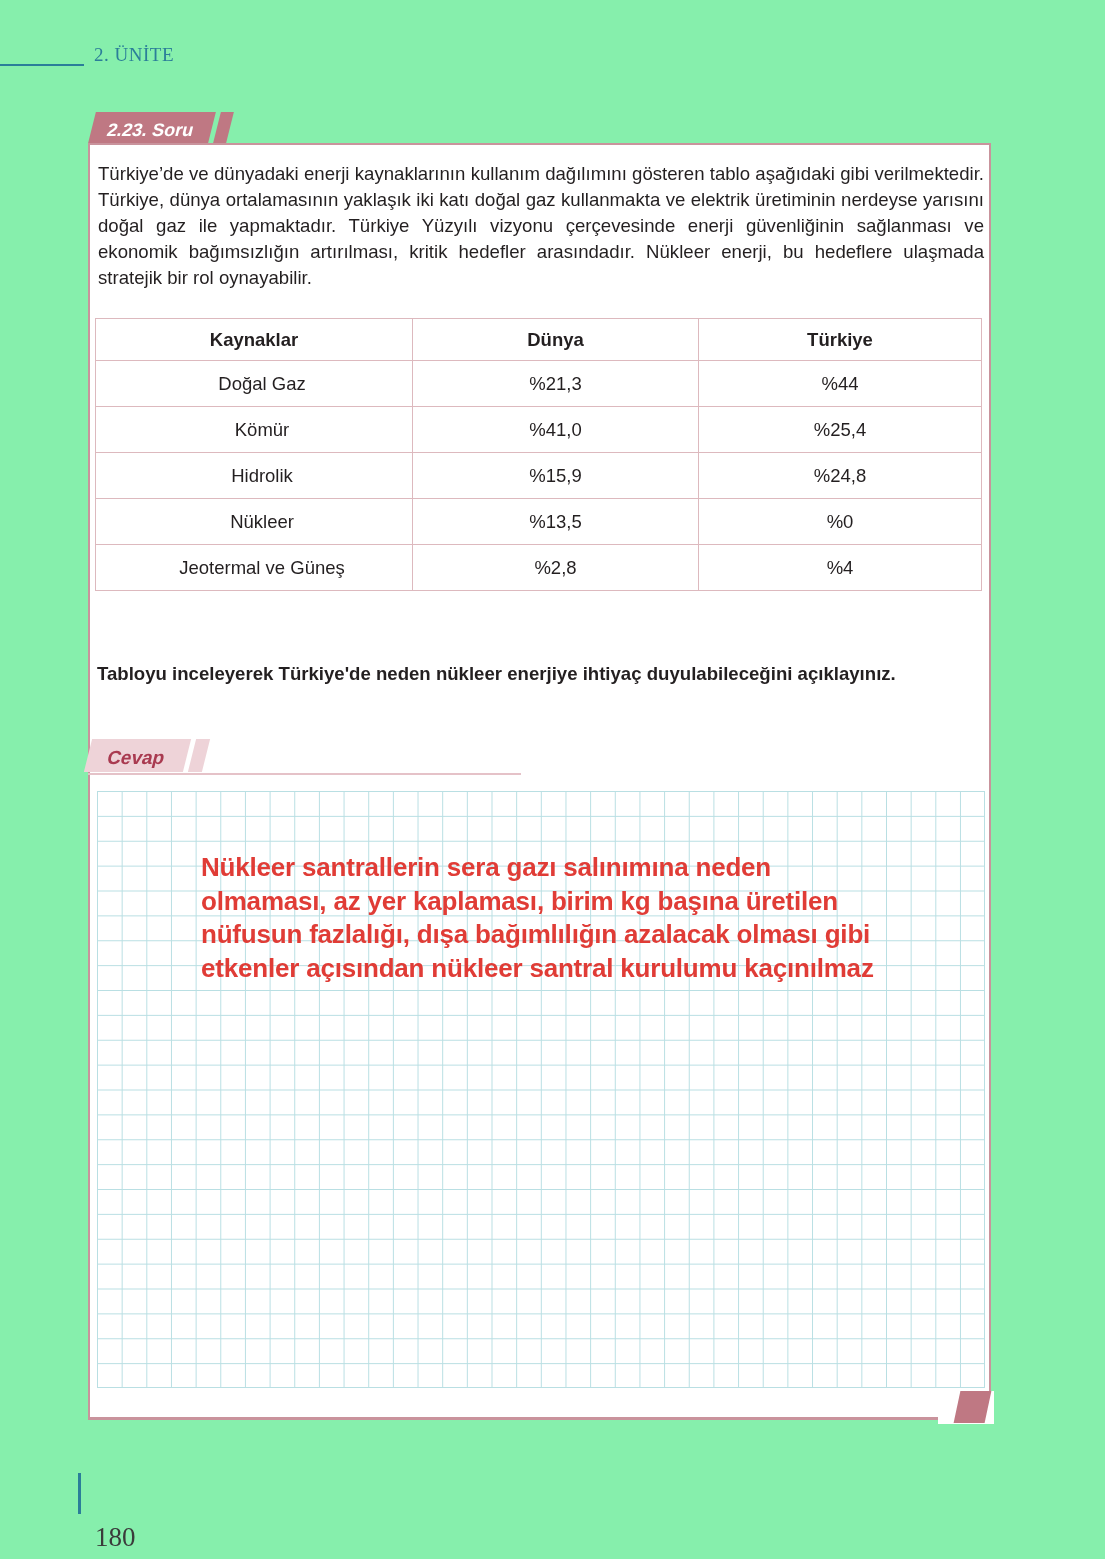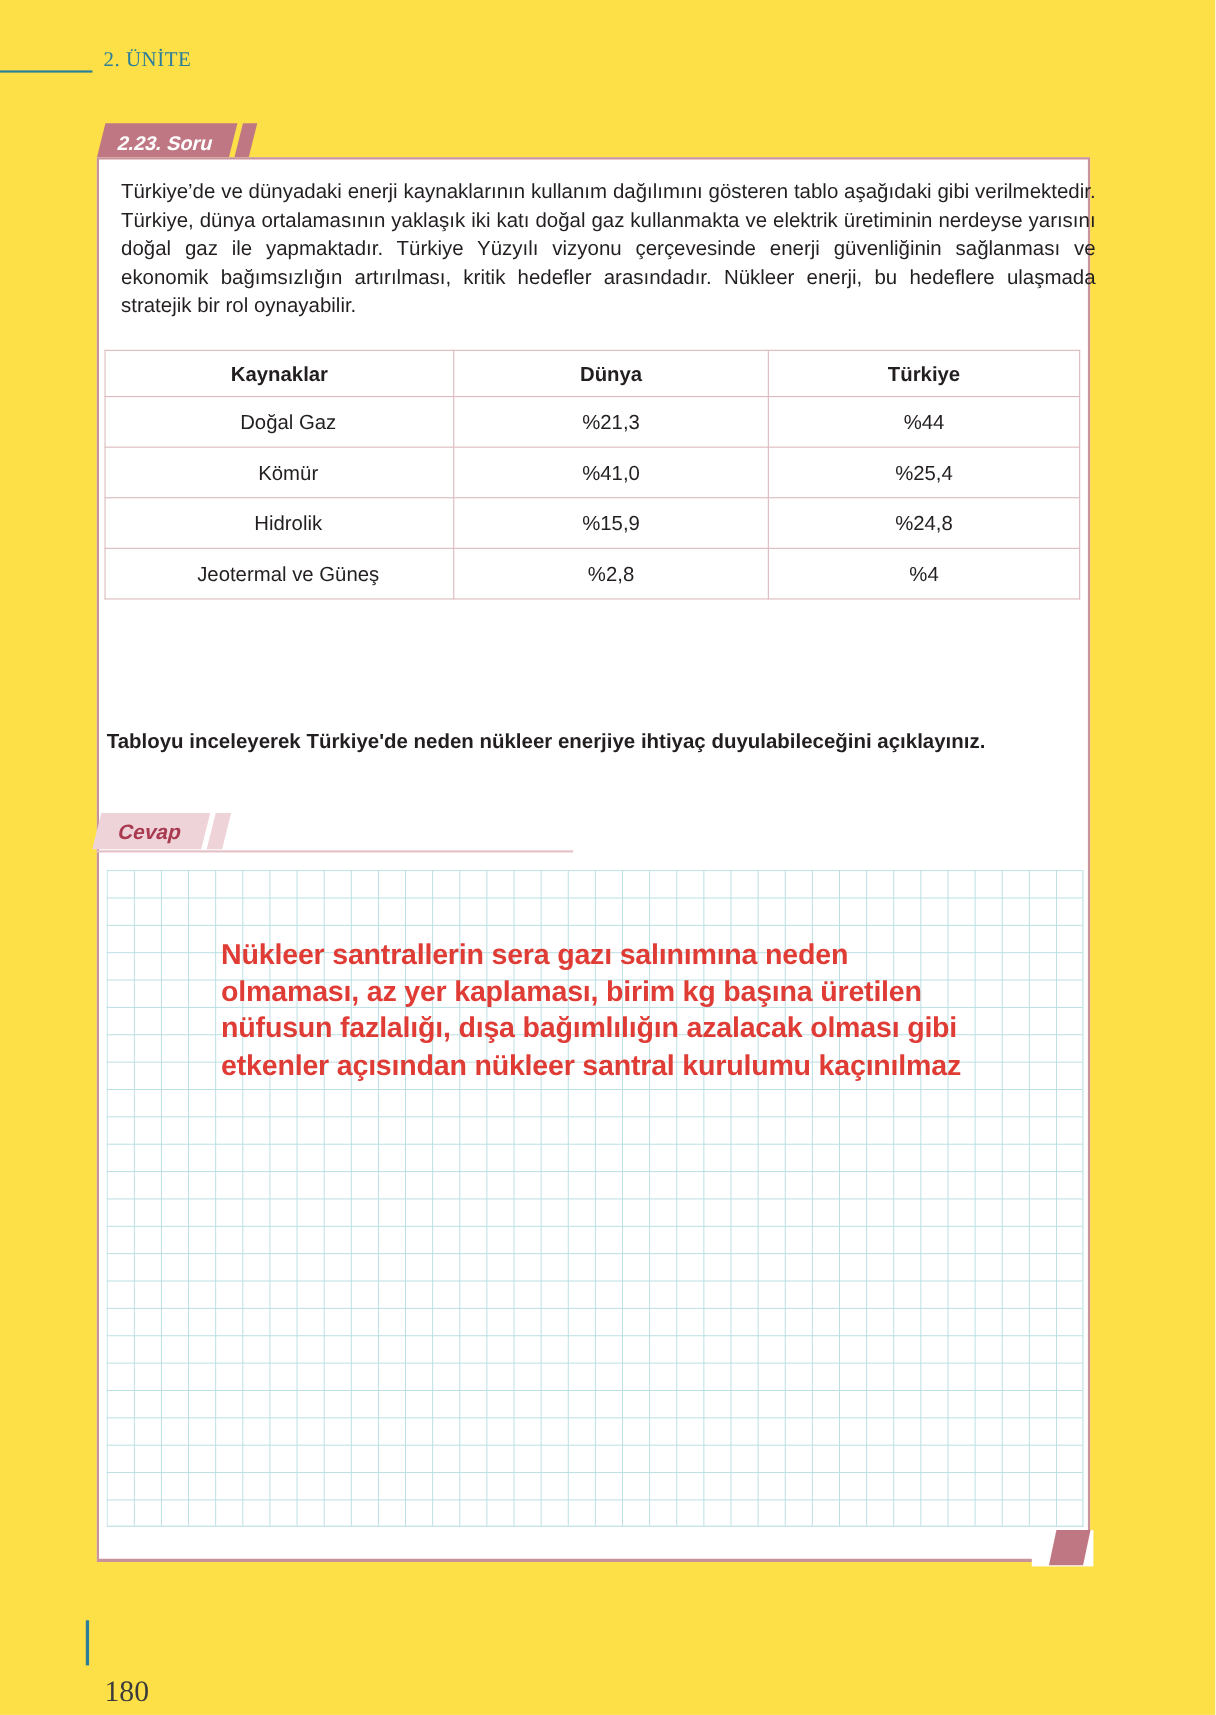--- a/index.html
+++ b/index.html
@@ -13,21 +13,21 @@
     --grid_line: #b9dfe3;
     --text_dark: #231f20;
     --page_num: #3b3b3b;
   }
   * { margin:0; padding:0; box-sizing:border-box; }
   html,body { background:#ffffff; }
   .page {
     position:relative;
     width:1105px;
     height:1559px;
-    background:#fde047;
+    background:#86efac;
     font-family:"Liberation Sans", sans-serif;
     color:var(--text_dark);
     overflow:hidden;
   }
   
   .unit-rule { position:absolute; left:0; top:64px; width:84px; height:2px; background:var(--teal); }
   .unit-label {
     position:absolute; left:94px; top:44px;
     font-family:"Liberation Serif", serif;
     font-size:19px; color:var(--teal); letter-spacing:0.5px;
@@ -56,21 +56,20 @@
     width:903px; height:1277px;
     border:2px solid var(--box_border);
     border-bottom-width:3px;
     background:#ffffff;
   }
   .intro-paragraph {
     position:absolute; left:98px; top:161px; width:886px;
     font-size:18.6px; line-height:26px;
     text-align:justify;
     color:var(--text_dark);
-    margin-left:12px;
   }
   
   .res-table {
     position:absolute; left:95px; top:318px; width:886px;
     border-collapse:collapse;
     font-size:18.5px;
     color:var(--text_dark);
     table-layout:fixed;
   }
   .res-table th, .res-table td {
@@ -175,20 +174,25 @@
         <td class="row-label">Kömür</td>
         <td>%41,0</td>
         <td>%25,4</td>
       </tr>
       <tr>
         <td class="row-label">Hidrolik</td>
         <td>%15,9</td>
         <td>%24,8</td>
       </tr>
       <tr>
+        <td class="row-label">Nükleer</td>
+        <td>%13,5</td>
+        <td>%0</td>
+      </tr>
+      <tr>
         <td class="row-label">Jeotermal ve Güneş</td>
         <td>%2,8</td>
         <td>%4</td>
       </tr>
     </tbody>
   </table>
 
   <p class="prompt-text">Tabloyu inceleyerek Türkiye'de neden nükleer enerjiye ihtiyaç duyulabileceğini açıklayınız.</p>
 
   <div class="badge badge-cevap">

